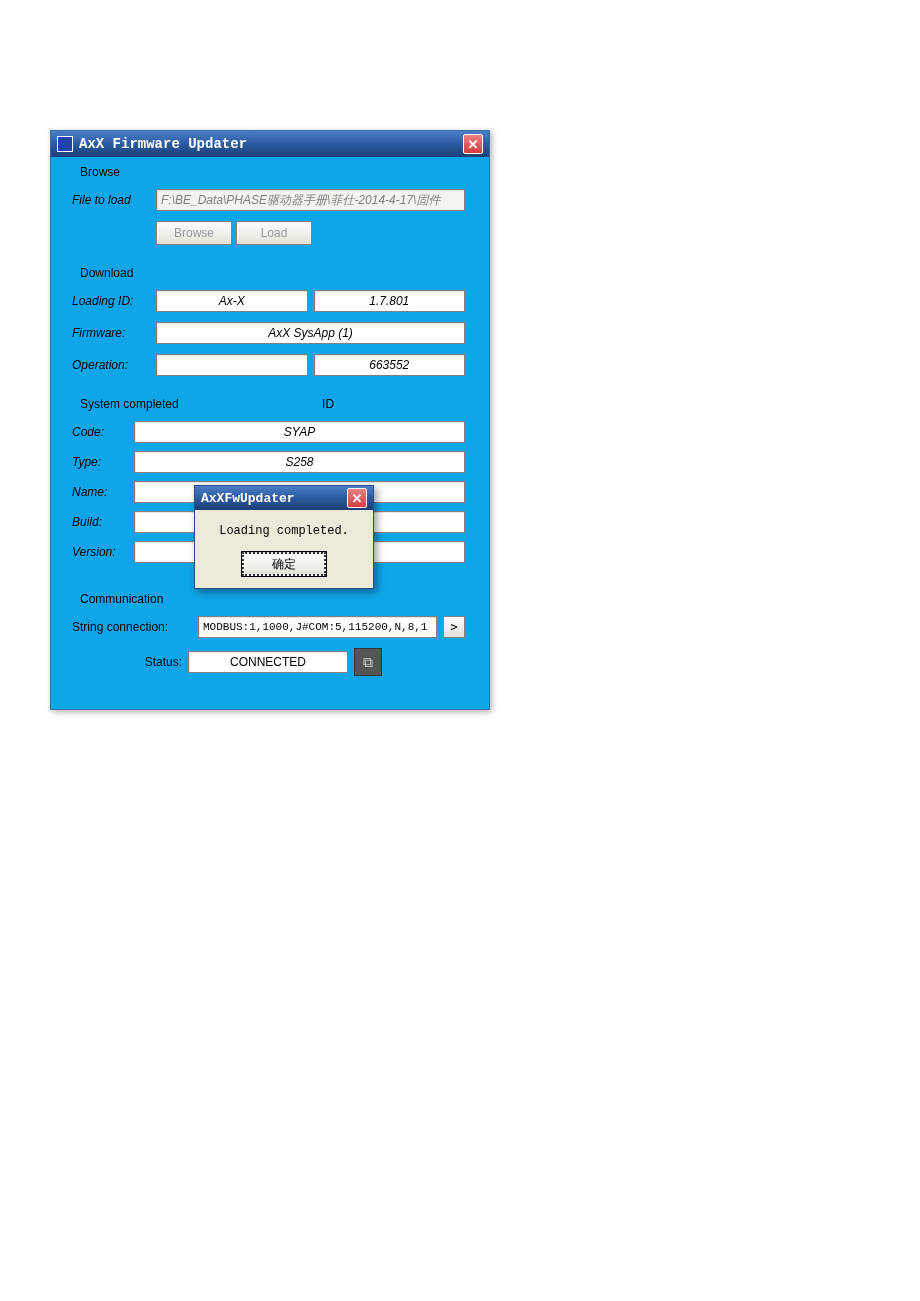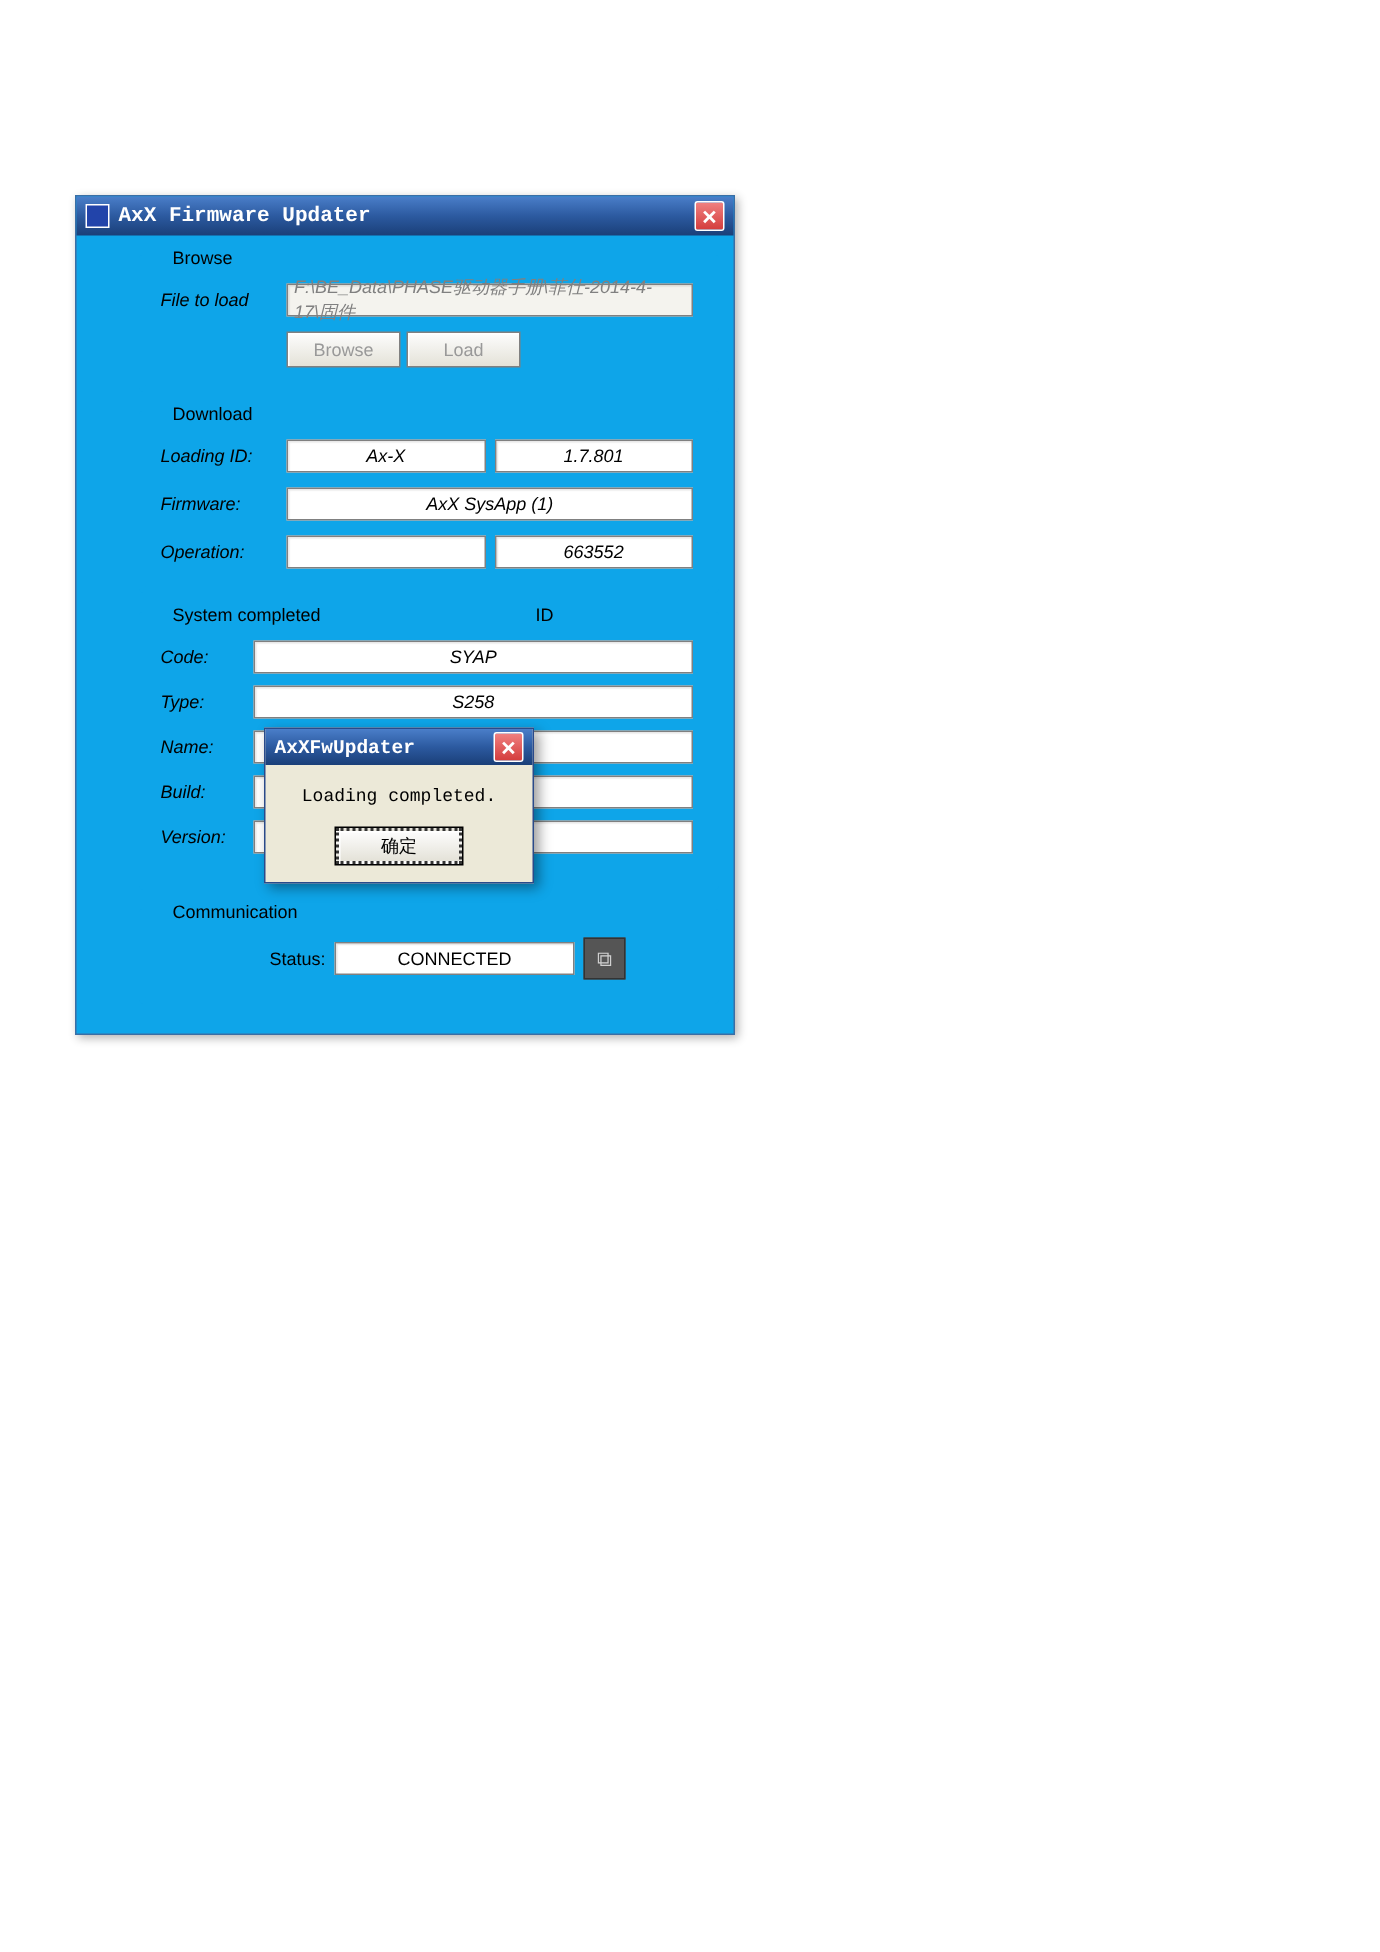--- a/index.html
+++ b/index.html
@@ -46,26 +46,25 @@
       font-weight: bold;
       font-size: 13px;
       display: flex;
       align-items: center;
       justify-content: center;
       cursor: pointer;
       border-radius: 2px;
     }
     .window-body { padding: 8px 10px 12px 10px; }
     fieldset {
-      border: 4px solid #0ea5e9;
+      border: 1px solid #0ea5e9;
       border-radius: 2px;
       margin-bottom: 8px;
       padding: 10px 13px 12px 10px;
       position: relative;
-      margin-left: 32px;
     }
     fieldset legend {
       font-size: 12px;
       color: #000;
       padding: 0 4px;
       margin-left: 4px;
     }
     .row { display: flex; align-items: center; margin-bottom: 10px; gap: 6px; font-style: italic; }
     .row:last-child { margin-bottom: 0; }
     .label { width: 78px; text-align: left; color: #000; }
@@ -123,21 +122,21 @@
       display: inline-flex;
       align-items: center;
       justify-content: center;
       color: #d0d0d0;
       font-size: 14px;
     }
 
     
     .modal {
       position: absolute;
-      left: 176px;
+      left: 194px;
       top: 485px;
       width: 180px;
       border: 1px solid #2a4a8a;
       background: #ece9d8;
       box-shadow: 3px 3px 8px rgba(0,0,0,0.4);
       z-index: 100;
     }
     .modal .titlebar { height: 24px; }
     .modal .titlebar-text { font-size: 13px; }
     .modal-body {
@@ -257,20 +256,27 @@
           <div class="textbox center">
               <span>1.7.801</span>
             </div>
         </div>
         <div></div>
       </div>
     </fieldset>
 
     <fieldset>
       <legend>Communication</legend>
+      <div class="conn-row" style="margin-bottom:10px;">
+        <div class="conn-label">String connection:</div>
+        <div class="textbox" style="font-family:'Courier New',monospace;font-size:11px;">
+          <span>MODBUS:1,1000,J#COM:5,115200,N,8,1</span>
+        </div>
+        <div class="more-btn">&gt;</div>
+      </div>
       <div class="conn-row">
         <div class="conn-label" style="text-align:right;width:110px">Status:</div>
         <div class="textbox center" style="width:160px;flex:none">
           <span>CONNECTED</span>
         </div>
         <div class="status-icon">⧉</div>
       </div>
     </fieldset>
 
   </div>

